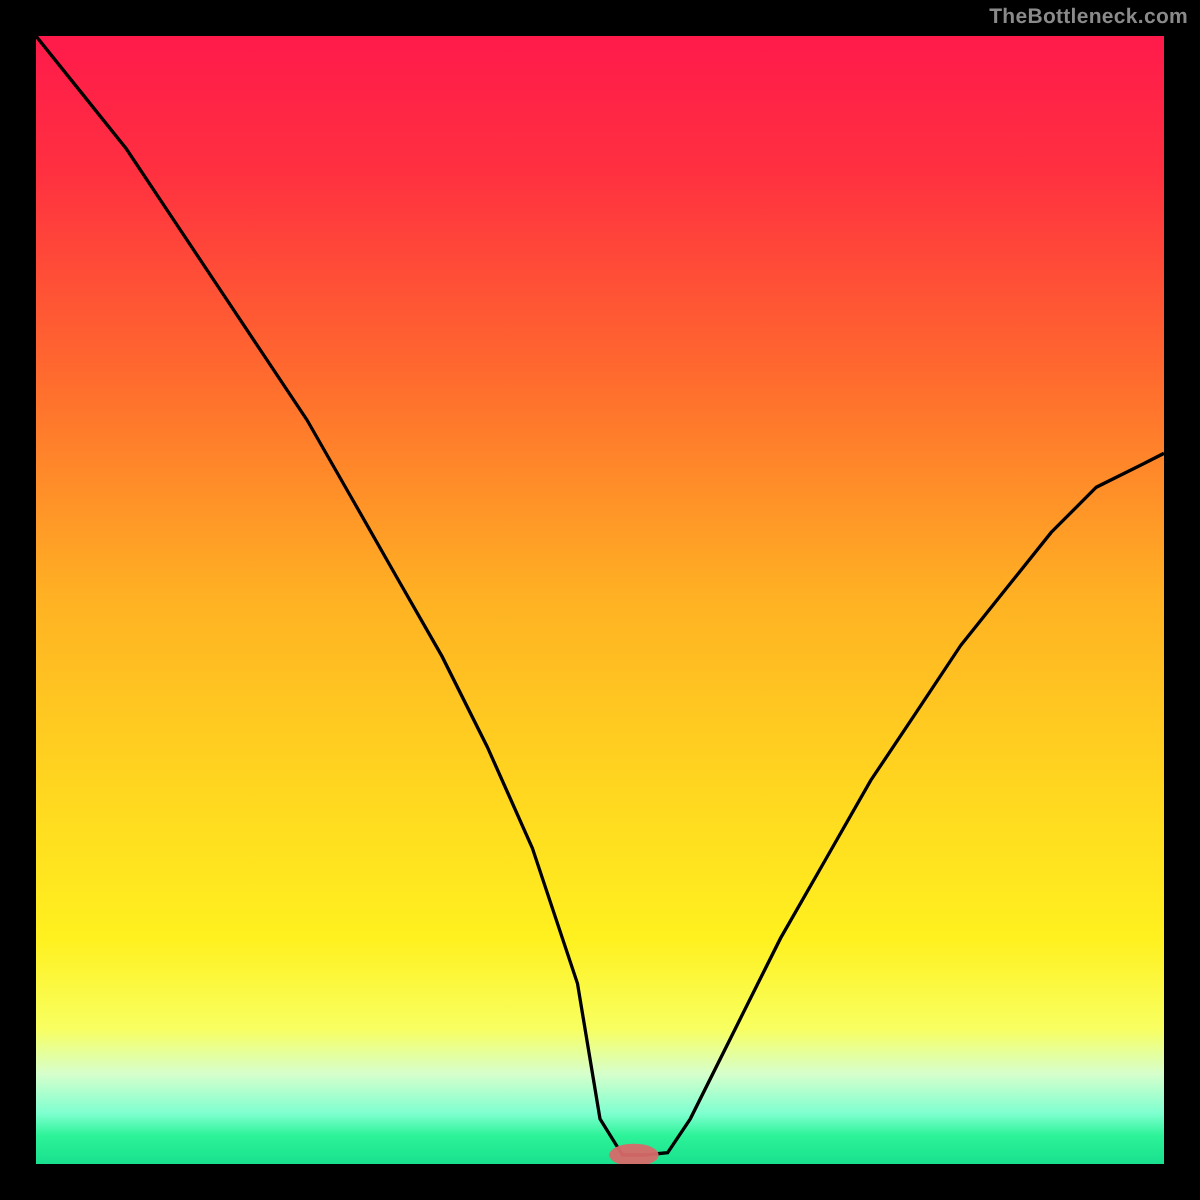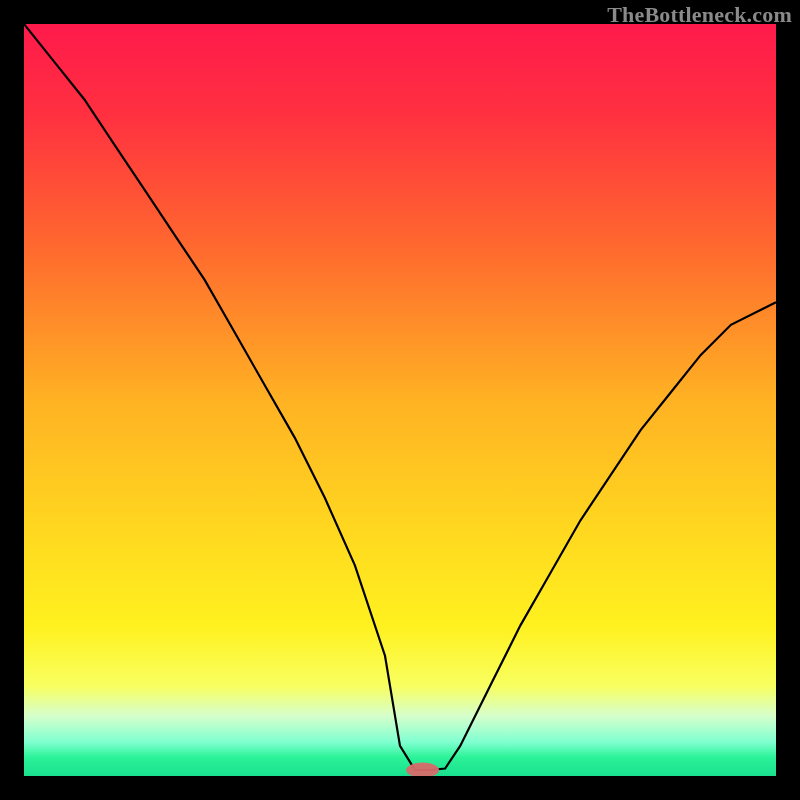--- a/index.html
+++ b/index.html
@@ -14,25 +14,24 @@
     position: relative;
     width: 800px;
     height: 800px;
     background: #000;
   }
   .watermark {
     position: absolute;
     top: 2px;
     right: 8px;
     color: #8a8a8a;
-    font-size: 22px;
+    font-size: 14px;
     font-weight: 600;
     letter-spacing: 0.2px;
     z-index: 20;
-    font-family: Liberation Serif, serif;
   }
   .plot {
     position: absolute;
     left: 24px;
     top: 24px;
     width: 752px;
     height: 752px;
     overflow: hidden;
   }
   svg { display: block; }

